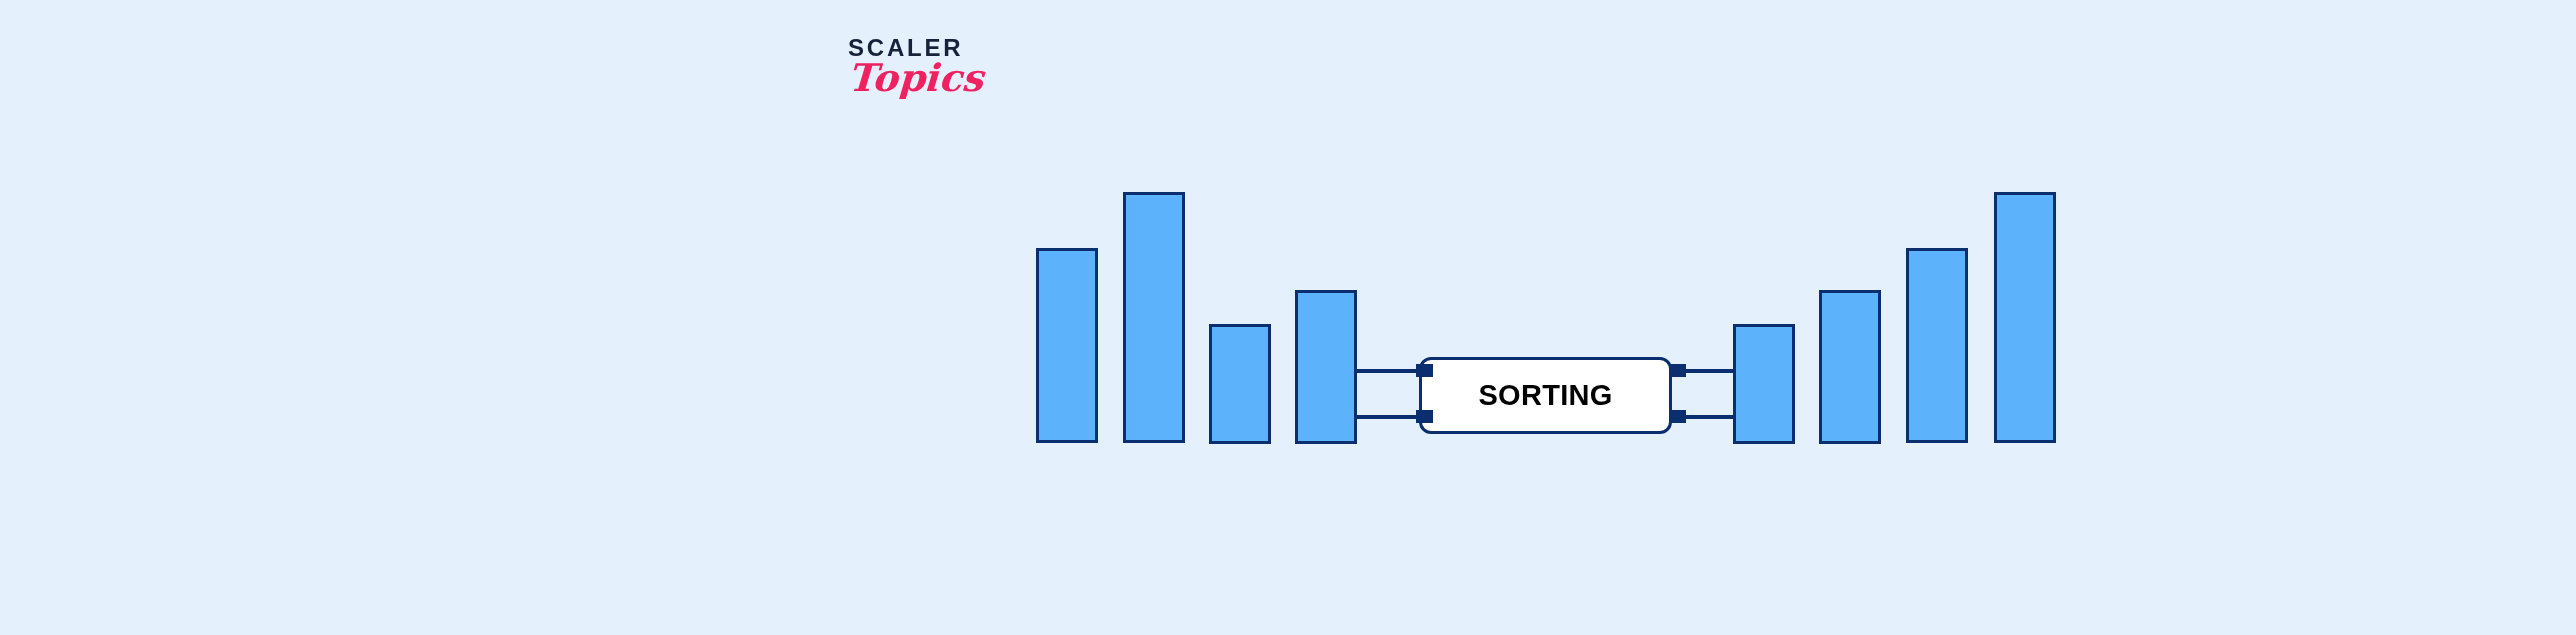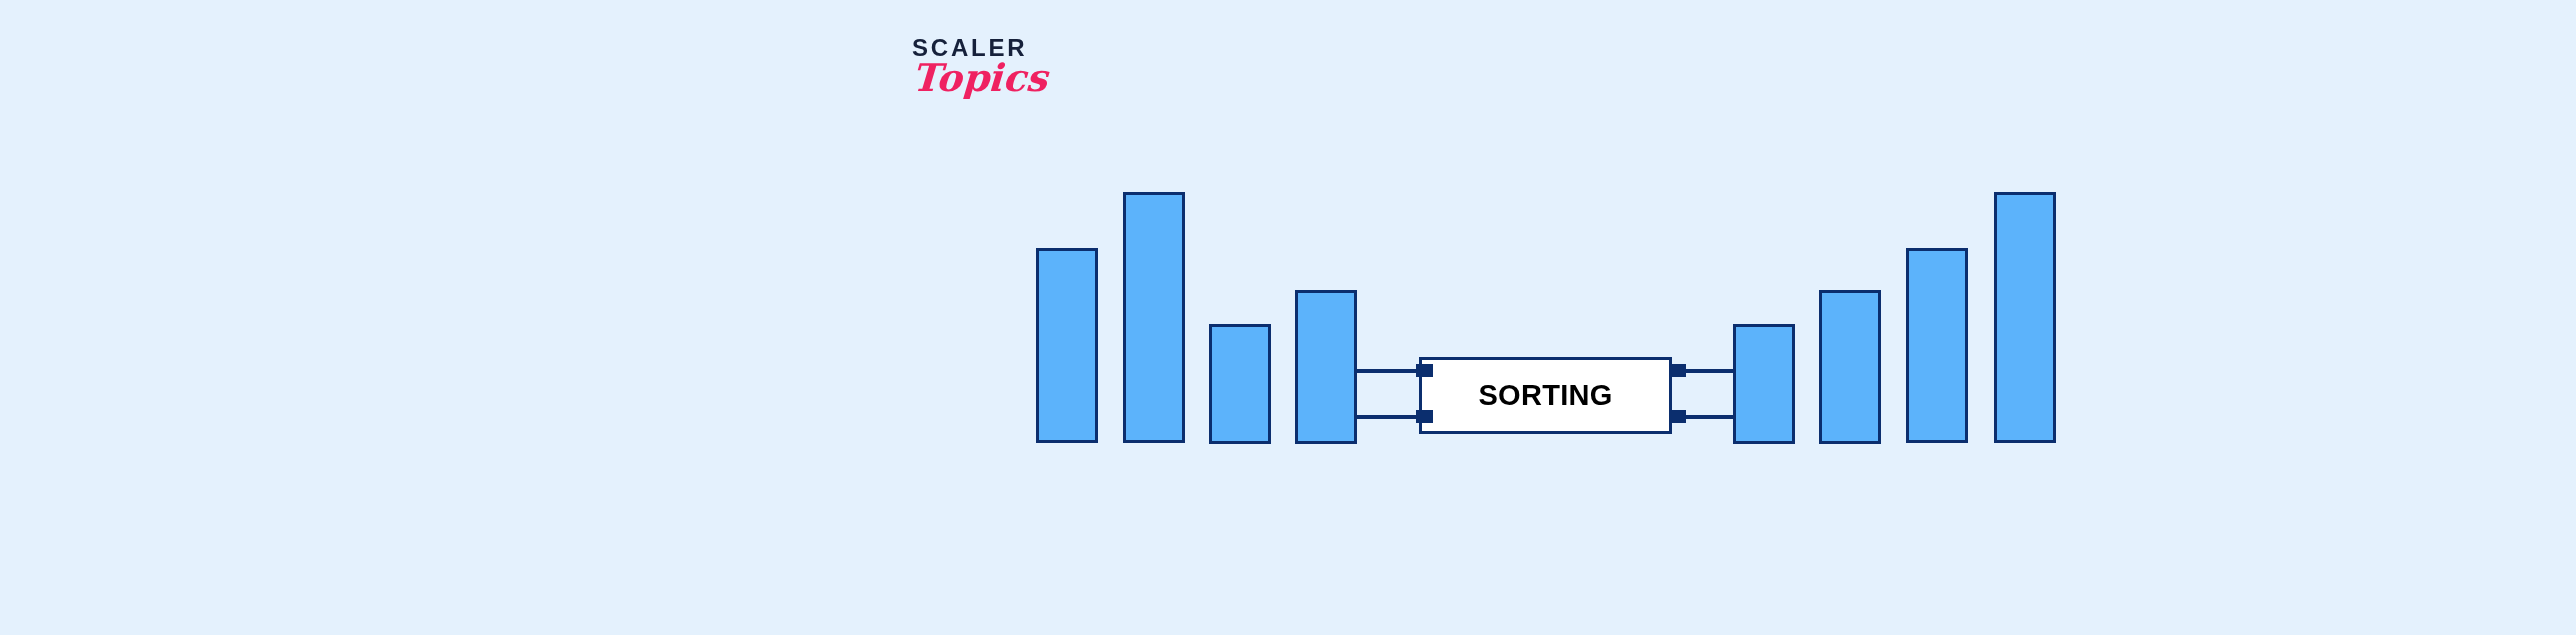--- a/index.html
+++ b/index.html
@@ -20,21 +20,21 @@
     left: 0;
     top: 0;
     width: 3091px;
     height: 636px;
     background: #e4f1fd;
   }
 
   
   #logo {
     position: absolute;
-    left: 912px;
+    left: 848px;
     top: 36px;
     width: 155px;
     height: 103px;
   }
   #logo-scaler {
     position: absolute;
     left: 0;
     top: 0;
     font-family: "Liberation Sans", sans-serif;
     font-weight: 700;
@@ -119,21 +119,21 @@
   <div class="bar" style="left: 1123px; top: 192px; width: 62px; height: 251px; background: rgb(92, 179, 251); border-color: rgb(11, 46, 110);"></div>
   <div class="bar" style="left: 1209px; top: 324px; width: 62px; height: 120px; background: rgb(92, 179, 251); border-color: rgb(11, 46, 110);"></div>
   <div class="bar" style="left: 1295px; top: 290px; width: 62px; height: 154px; background: rgb(92, 179, 251); border-color: rgb(11, 46, 110);"></div>
 
   <div class="wire" style="left: 1357px; top: 369px; width: 67px; background: rgb(11, 46, 110);"></div>
   <div class="wire" style="left: 1357px; top: 415px; width: 67px; background: rgb(11, 46, 110);"></div>
 
   <div class="wire" style="left: 1669px; top: 369px; width: 67px; background: rgb(11, 46, 110);"></div>
   <div class="wire" style="left: 1669px; top: 415px; width: 67px; background: rgb(11, 46, 110);"></div>
 
-  <div id="sorting-box" style="background: rgb(255, 255, 255); border-color: rgb(11, 46, 110);">
+  <div id="sorting-box" style="background: rgb(255, 255, 255); border-color: rgb(11, 46, 110); border-radius: 12px;">
     <span id="sorting-label" style="color: rgb(0, 0, 0);">SORTING</span>
   </div>
 
   <div class="stub" style="left: 1416px; top: 364px; background: rgb(11, 46, 110);"></div>
   <div class="stub" style="left: 1416px; top: 410px; background: rgb(11, 46, 110);"></div>
   <div class="stub" style="left: 1669px; top: 364px; background: rgb(11, 46, 110);"></div>
   <div class="stub" style="left: 1669px; top: 410px; background: rgb(11, 46, 110);"></div>
 
   <div class="bar" style="left: 1733px; top: 324px; width: 62px; height: 120px; background: rgb(92, 179, 251); border-color: rgb(11, 46, 110);"></div>
   <div class="bar" style="left: 1819px; top: 290px; width: 62px; height: 154px; background: rgb(92, 179, 251); border-color: rgb(11, 46, 110);"></div>

